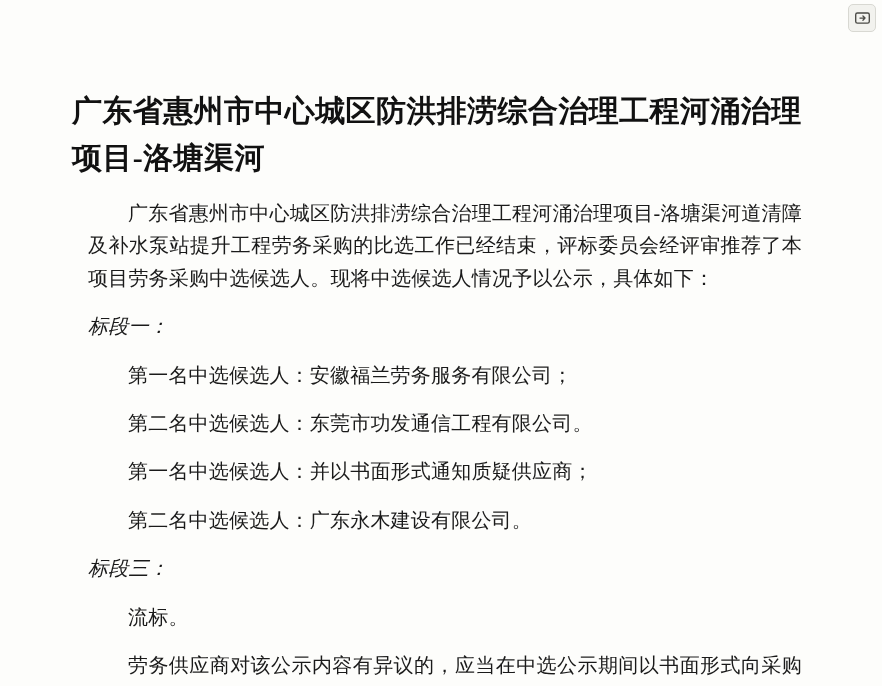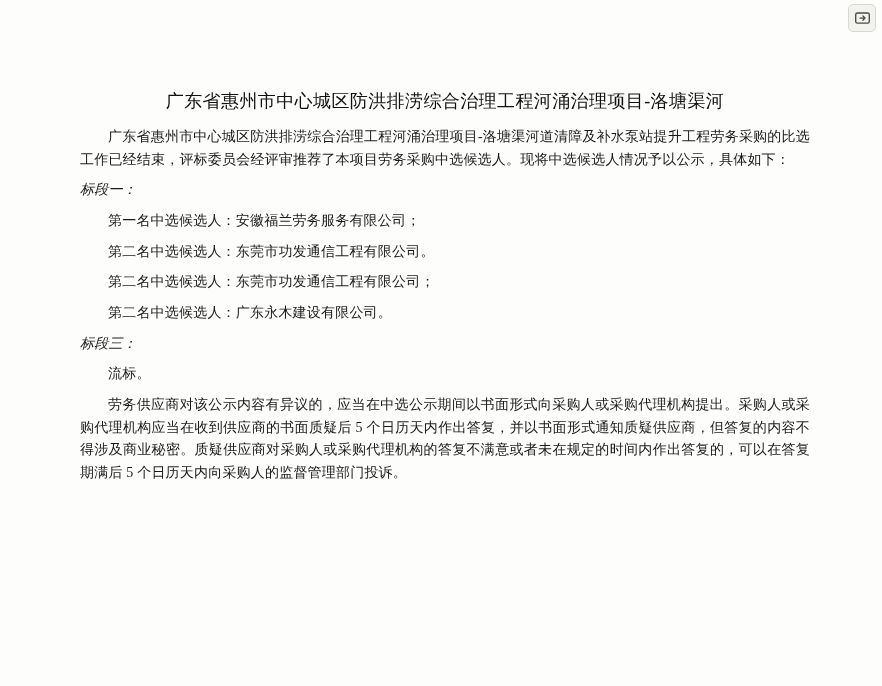--- a/index.html
+++ b/index.html
@@ -39,33 +39,32 @@
 
   .doc {
     position: absolute;
     left: 0;
     top: 0;
     width: 882px;
     padding: 88px 64px 0 72px;
     box-sizing: border-box;
   }
   .doc-title {
-    font-size: 18px;
-    font-weight: normal;
+    font-size: 30px;
+    font-weight: bold;
     line-height: 1.55;
-    text-align: center;
     letter-spacing: 0.4px;
     margin: 0 0 10px 0;
     color: #111;
   }
   .doc-title .line2 { display: block; }
 
   p.para {
-    margin: 8px;
-    font-size: 14px;
+    margin: 16px;
+    font-size: 20px;
     line-height: 1.62;
     text-align: justify;
     text-justify: inter-ideograph;
     letter-spacing: 0.2px;
   }
   p.indent2 { text-indent: 2em; }
   p.flush { text-indent: 0; font-style: italic; }
 </style>
 </head>
 <body>
@@ -82,20 +81,20 @@
   <div class="doc">
 
     <h1 class="doc-title">
       <span>广东省惠州市中心城区防洪排涝综合治理工程河涌治理项目-洛塘渠河</span>
     </h1>
 
     <p class="para indent2">广东省惠州市中心城区防洪排涝综合治理工程河涌治理项目-洛塘渠河道清障及补水泵站提升工程劳务采购的比选工作已经结束，评标委员会经评审推荐了本项目劳务采购中选候选人。现将中选候选人情况予以公示，具体如下：</p>
     <p class="para flush">标段一：</p>
     <p class="para indent2">第一名中选候选人：安徽福兰劳务服务有限公司；</p>
     <p class="para indent2">第二名中选候选人：东莞市功发通信工程有限公司。</p>
-    <p class="para indent2">第二名中选候选人：东莞市功发通信工程有限公司；</p>
+    <p class="para indent2">第一名中选候选人：并以书面形式通知质疑供应商；</p>
     <p class="para indent2">第二名中选候选人：广东永木建设有限公司。</p>
     <p class="para flush">标段三：</p>
     <p class="para indent2">流标。</p>
     <p class="para indent2">劳务供应商对该公示内容有异议的，应当在中选公示期间以书面形式向采购人或采购代理机构提出。采购人或采购代理机构应当在收到供应商的书面质疑后 5 个日历天内作出答复，并以书面形式通知质疑供应商，但答复的内容不得涉及商业秘密。质疑供应商对采购人或采购代理机构的答复不满意或者未在规定的时间内作出答复的，可以在答复期满后 5 个日历天内向采购人的监督管理部门投诉。</p>
 
   </div>
 </div>
 
 </body></html>

